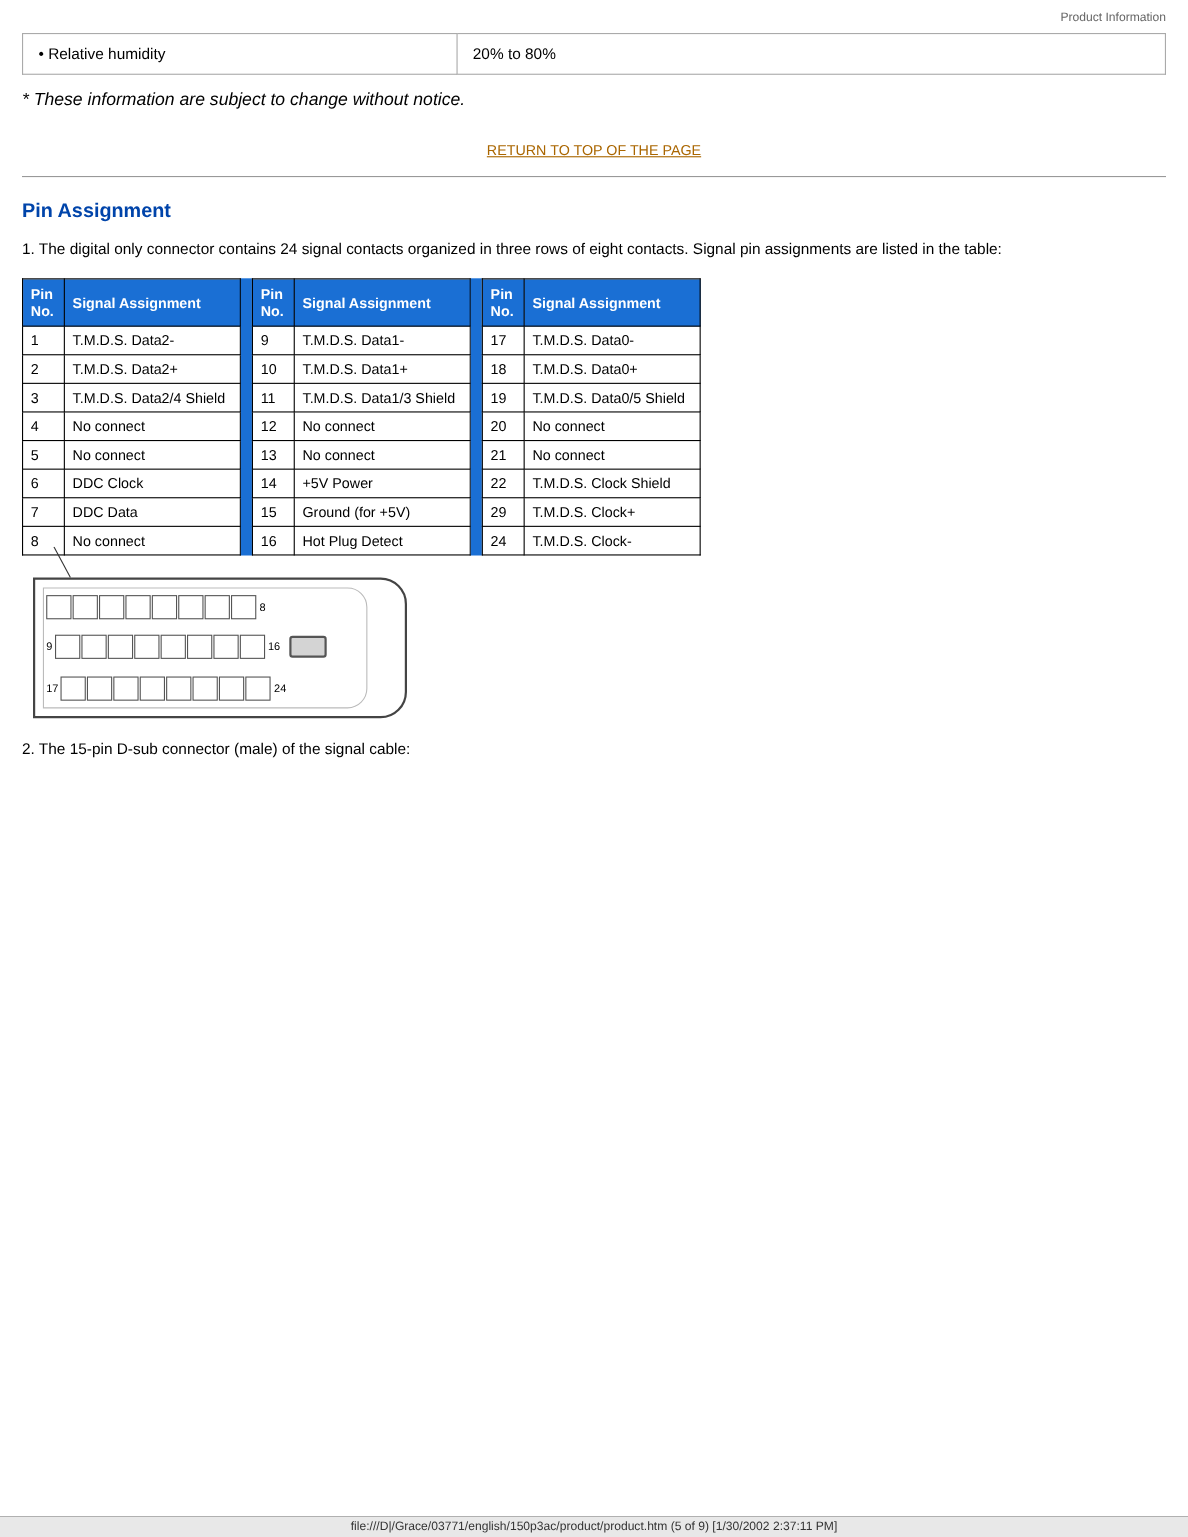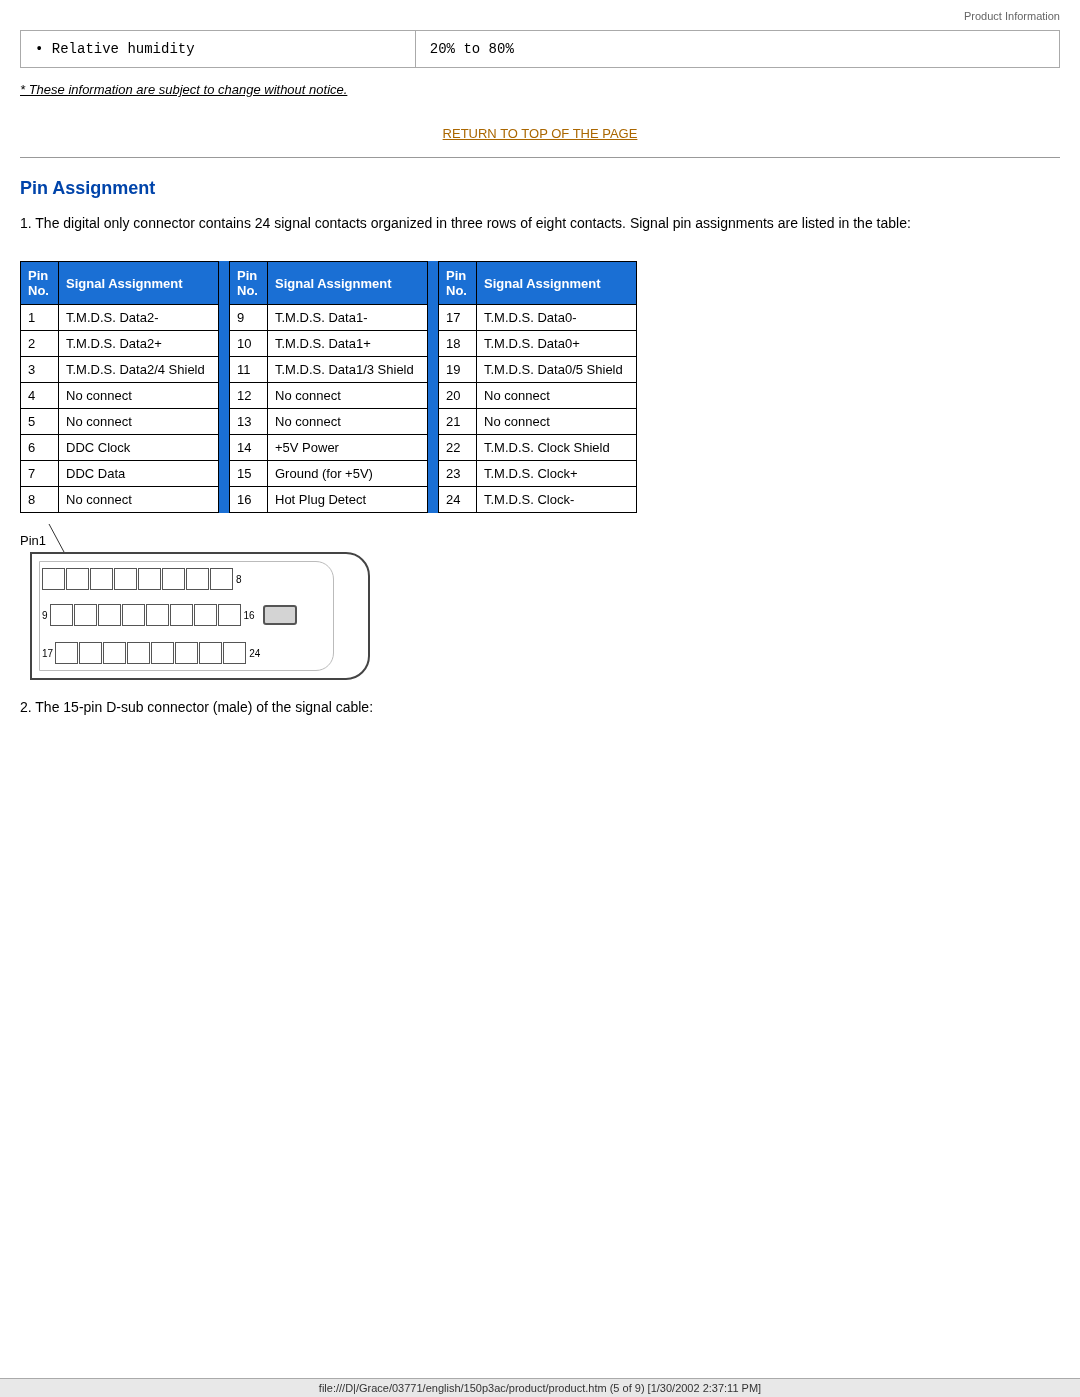--- a/index.html
+++ b/index.html
@@ -13,35 +13,33 @@
     .breadcrumb {
       font-size: 11px;
       color: #666;
       margin-bottom: 8px;
       text-align: right;
     }
     table.info-table {
       width: 100%;
       border-collapse: collapse;
       margin-bottom: 14px;
-      font-family: Liberation Mono, monospace;
     }
     table.info-table td {
       border: 1px solid #aaa;
       padding: 10px 14px;
       vertical-align: top;
     }
     table.info-table td:first-child {
       width: 38%;
     }
     .notice-text {
       font-style: italic;
-      font-size: 13px;
+      font-size: 16px;
       margin-bottom: 28px;
-      text-decoration: underline;
     }
     .return-link-container {
       text-align: center;
       margin: 20px 0 16px 0;
     }
     .return-link {
       color: #aa6600;
       text-decoration: underline;
       font-size: 13px;
       cursor: pointer;
@@ -52,21 +50,21 @@
       margin-bottom: 20px;
     }
     .pin-assignment-title {
       color: #0044aa;
       font-weight: bold;
       font-size: 18px;
       margin-bottom: 14px;
     }
     .description-text {
       font-size: 14px;
-      margin-bottom: 27px;
+      margin-bottom: 16px;
       line-height: 1.5;
     }
     .connector-diagram {
       margin-bottom: 16px;
     }
     .pin1-label {
       font-size: 13px;
       margin-bottom: 4px;
     }
     .section2-text {
@@ -258,33 +256,32 @@
         </tr>
         <tr>
           <td>21</td>
           <td>No connect</td>
         </tr>
         <tr>
           <td>22</td>
           <td>T.M.D.S. Clock Shield</td>
         </tr>
         <tr>
-          <td>23</td>
+          <td>29</td>
           <td>T.M.D.S. Clock+</td>
         </tr>
         <tr>
           <td>24</td>
           <td>T.M.D.S. Clock-</td>
         </tr>
       </tbody>
     </table>
   </div>
 
 <div class="connector-diagram">
-  <div class="pin1-label">Pin1</div>
   <div style="position:relative; margin-left:10px;">
     
     <svg width="60" height="36" style="position:absolute;top:-28px;left:14px;">
       <line x1="5" y1="0" x2="20" y2="28" stroke="#333" stroke-width="1"></line>
     </svg>
     
     <div style="position:relative; display:inline-block;">
       <div style="width:340px; height:128px; border:2px solid #444; border-radius:0 24px 24px 0; position:relative; background:#fff;">
 
         <div style="position:absolute;top:7px;left:7px;right:34px;bottom:7px;border:1px solid #bbb;border-radius:0 18px 18px 0;"></div>

